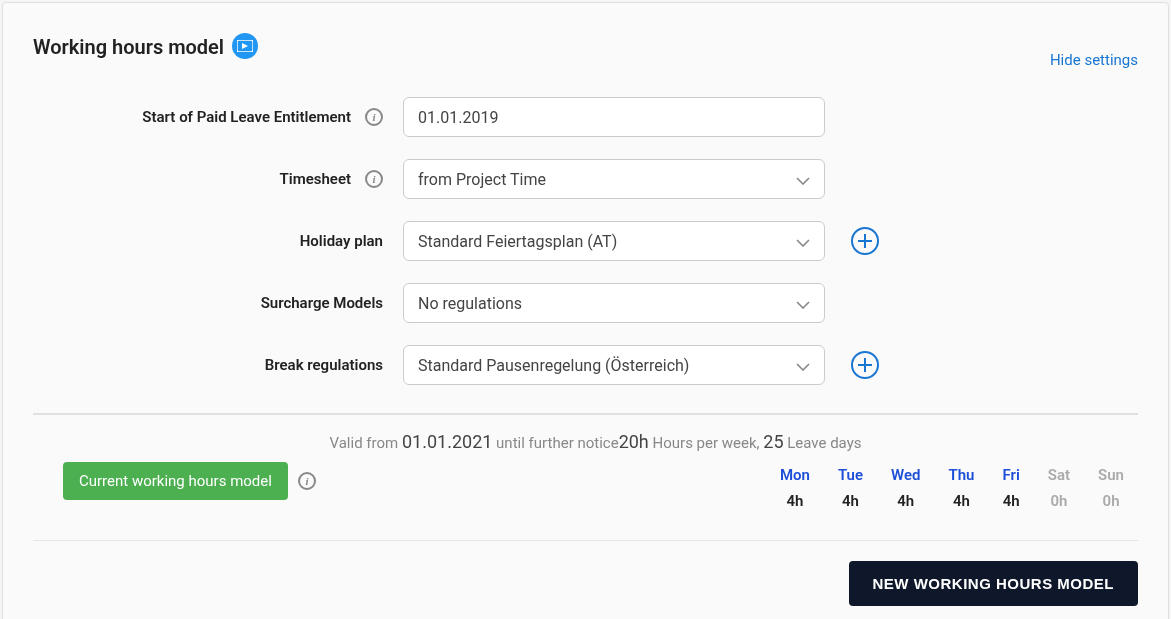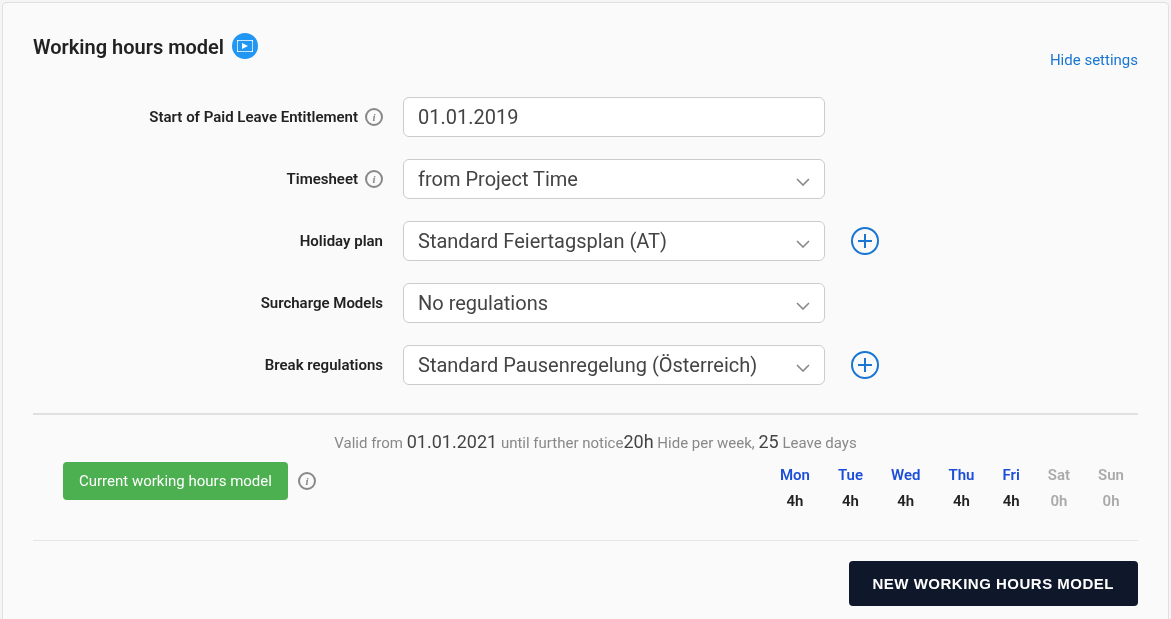--- a/index.html
+++ b/index.html
@@ -67,21 +67,21 @@
   }
   .form-label {
     width: 310px;
     text-align: right;
     font-weight: 600;
     font-size: 15px;
     color: #222;
     display: flex;
     align-items: center;
     justify-content: flex-end;
-    gap: 7px;
+    gap: 14px;
   }
   .info-icon {
     width: 18px;
     height: 18px;
     border: 2px solid #888;
     border-radius: 50%;
     display: inline-flex;
     align-items: center;
     justify-content: center;
     font-size: 11px;
@@ -90,21 +90,21 @@
     font-family: Georgia, serif;
     font-style: italic;
     cursor: pointer;
   }
   .text-input, .select-input {
     width: 422px;
     height: 40px;
     border: 1px solid #ccc;
     border-radius: 6px;
     padding: 0 14px;
-    font-size: 20px;
+    font-size: 16px;
     background: #fff;
     color: #444;
     display: flex;
     align-items: center;
     justify-content: space-between;
     cursor: text;
   }
   .select-input { cursor: pointer; }
   .select-input .chev {
     color: #888;
@@ -298,21 +298,21 @@
   <hr class="divider">
 
   <div class="status-row">
     <div>
       <span>Valid from</span>
       <span class="vdate">01.01.2021</span>
       <span>until further notice</span>
     </div>
     <div>
       <span class="hours-val">20h</span>
-      <span>Hide per week,</span>
+      <span>Hours per week,</span>
       <span class="leave-val">25</span>
       <span>Leave days</span>
     </div>
   </div>
 
   <div class="model-row">
     <div class="current-badge-group">
       <span class="current-badge">Current working hours model</span>
       <span class="info-icon">i</span>
     </div>

